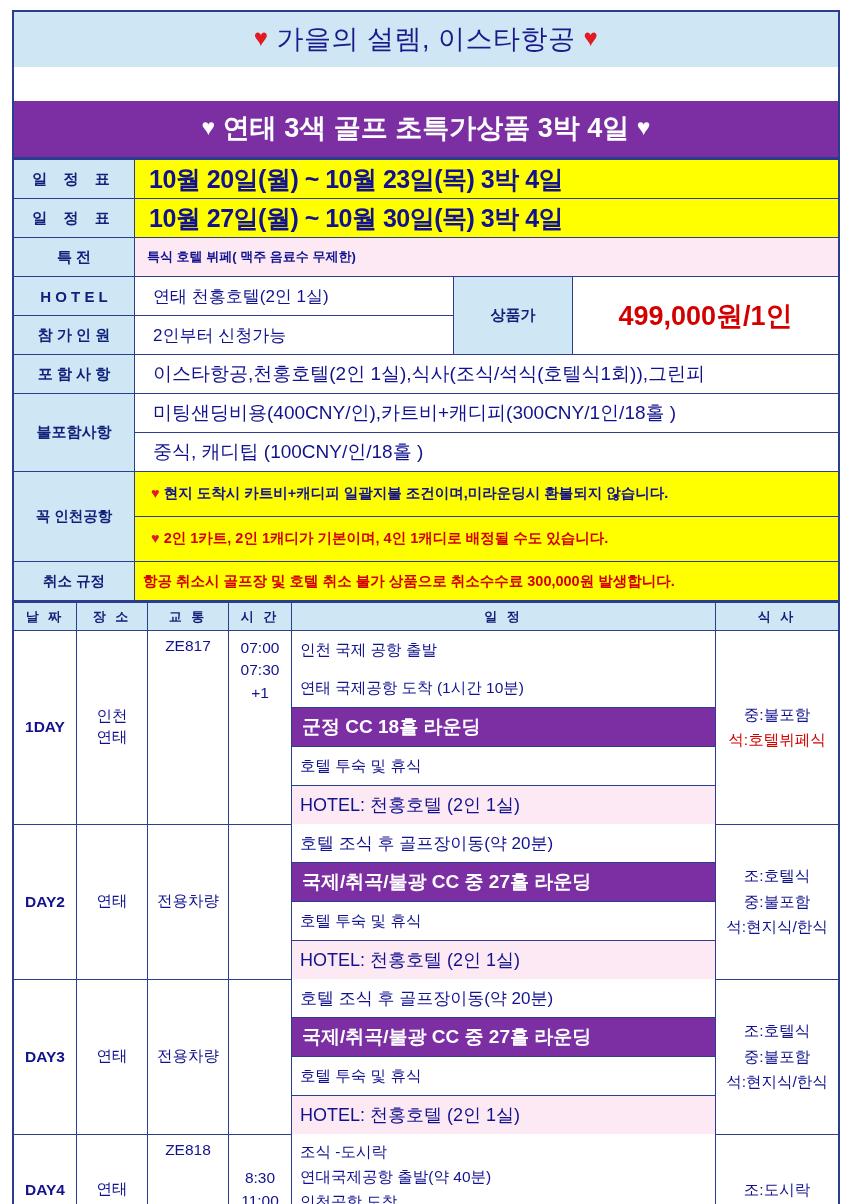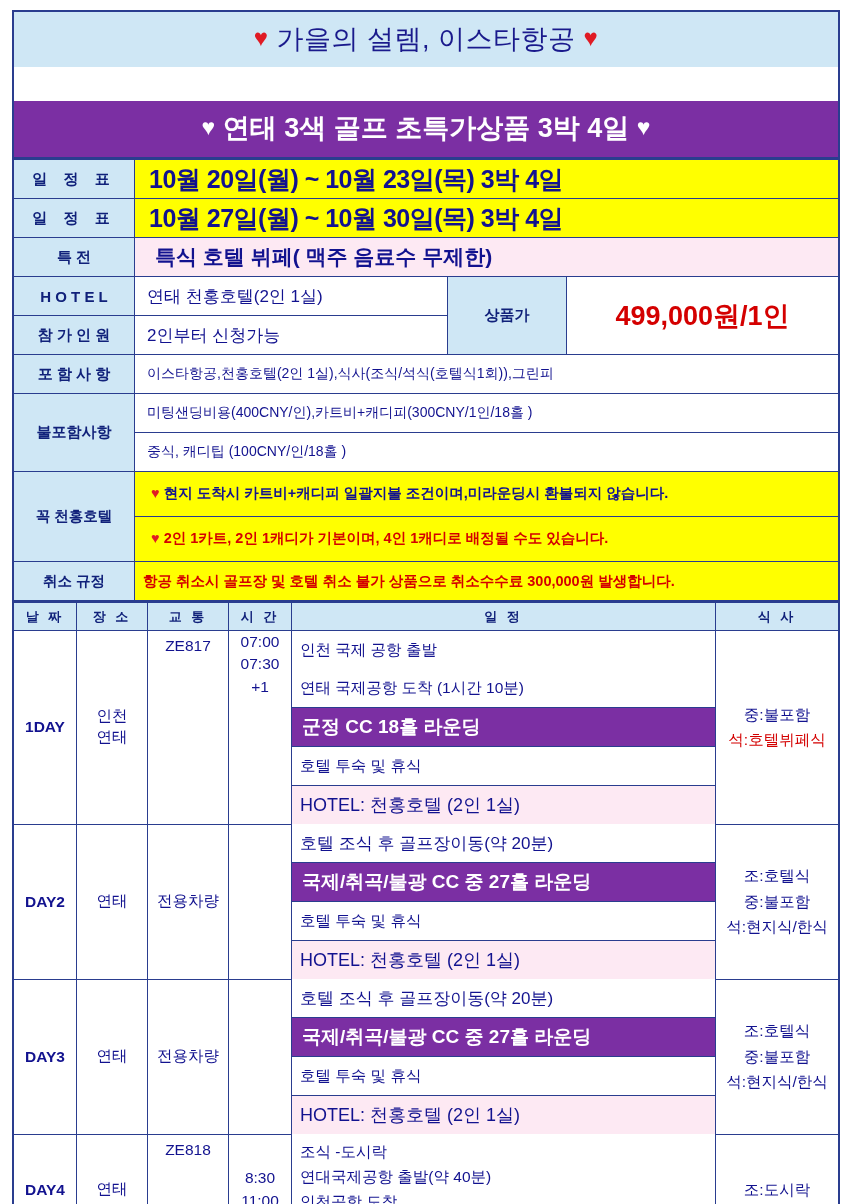--- a/index.html
+++ b/index.html
@@ -15,23 +15,23 @@
   .title1 .heart{color:#e01b24;font-size:24px;vertical-align:2px;}
   .title2{background:#7b2fa3;text-align:center;font-size:27px;font-weight:bold;color:#ffffff;padding:9px 0 11px;margin-top:34px;}
   .title2 .wheart{color:#ffffff;font-size:23px;vertical-align:2px;}
 
   
   .info{border:2px solid #2a3d8f;border-top:none;}
   .info td{height:38px;}
   .lbl{background:#cfe7f5;text-align:center;font-size:15px;font-weight:bold;color:#10217a;width:120px;}
   .lbl.sp{letter-spacing:6px;}
   .yellow{background:#ffff00;font-size:25px;font-weight:bold;color:#12128f;padding-left:14px;letter-spacing:-0.5px;}
-  .pink{background:#fde9f3;font-size:21px;font-weight:bold;color:#12128f;padding-left:20px;}
-  .white{background:#ffffff;font-size:17px;color:#12128f;padding-left:12px;}
-  .white.sm{font-size:14px;}
+  .pink{background:#fde9f3;font-size:13px;font-weight:bold;color:#12128f;padding-left:12px;}
+  .white{background:#ffffff;font-size:17px;color:#12128f;padding-left:18px;}
+  .white.sm{font-size:19px;}
   .price-lbl{background:#cfe7f5;text-align:center;font-size:15px;font-weight:bold;color:#10217a;width:118px;}
   .price-val{background:#ffffff;text-align:center;font-size:27px;font-weight:bold;color:#d40000;}
   .note-lbl{background:#cfe7f5;text-align:center;font-size:14.5px;font-weight:bold;color:#10217a;}
   .note{background:#ffff00;font-size:14.5px;font-weight:bold;color:#12128f;padding:3px 16px;line-height:1.65;}
   .note .rh{color:#e01b24;}
   .note .red{color:#d40000;}
   .cancel{background:#ffff00;font-size:14.5px;font-weight:bold;color:#d40000;padding-left:8px;}
 
   
   .itin{border:2px solid #2a3d8f;border-top:none;margin-top:0;}
@@ -102,21 +102,21 @@
       <td class="white sm" colspan="3">이스타항공,천홍호텔(2인 1실),식사(조식/석식(호텔식1회)),그린피</td>
     </tr>
     <tr>
       <td class="lbl" rowspan="2">불포함사항</td>
       <td class="white sm" colspan="3">미팅샌딩비용(400CNY/인),카트비+캐디피(300CNY/1인/18홀 )</td>
     </tr>
     <tr>
       <td class="white sm" colspan="3">중식, 캐디팁 (100CNY/인/18홀 )</td>
     </tr>
     <tr>
-      <td class="note-lbl" rowspan="2">꼭 천홍호텔</td>
+      <td class="note-lbl" rowspan="2">꼭 인천공항</td>
       <td class="note" colspan="3">
         <span class="rh">♥</span>
         <span>현지 도착시 카트비+캐디피 일괄지불 조건이며,미라운딩시 환불되지 않습니다.</span>
       </td>
     </tr>
     <tr>
       <td class="note" colspan="3">
         <span class="rh">♥</span>
         <span class="red">2인 1카트, 2인 1캐디가 기본이며, 4인 1캐디로 배정될 수도 있습니다.</span>
       </td>
@@ -139,21 +139,21 @@
       <th style="width:122px">식 사</th>
     </tr>
 
     <tr>
       <td class="day">1DAY</td>
       <td class="c small">
         <div>인천</div>
         <div>연태</div>
       </td>
       <td class="c small" style="vertical-align:top;padding-top:6px">ZE817</td>
-      <td class="time" style="vertical-align:top;">
+      <td class="time" style="vertical-align:top;padding-top:6px">
         <div>07:00</div>
         <div>07:30</div>
         <div>+1</div>
       </td>
       <td class="nb" style="padding:0">
         <table class="inner">
           <tbody>
                 <tr>
                   <td class="sub plain nb">인천 국제 공항 출발</td>
                 </tr>

